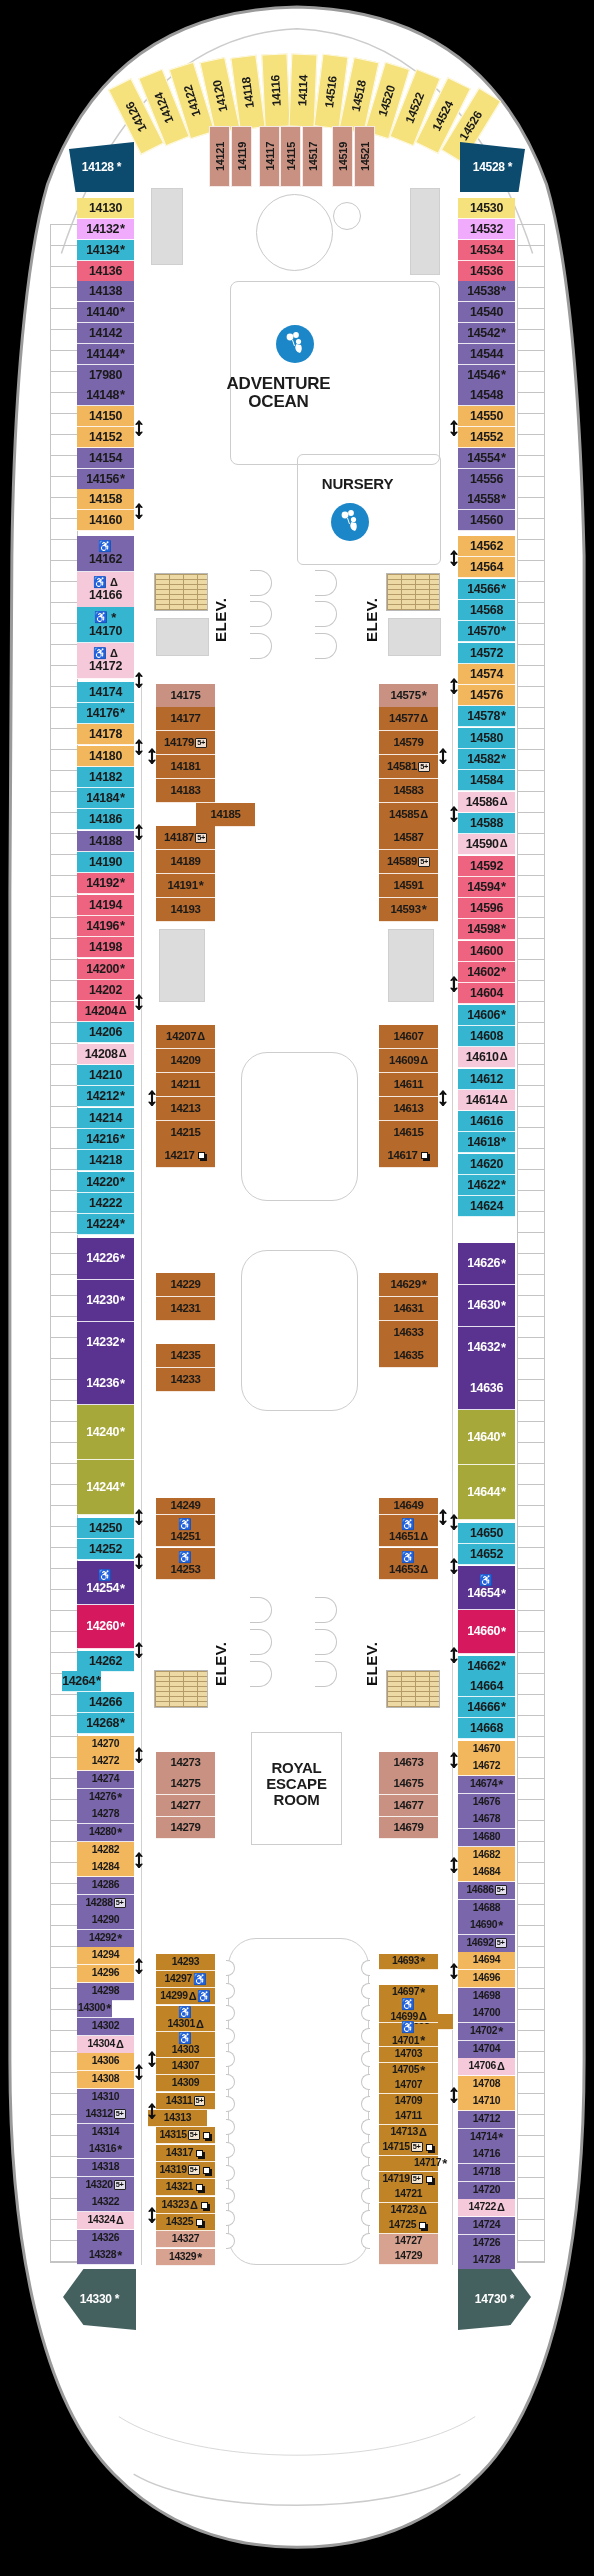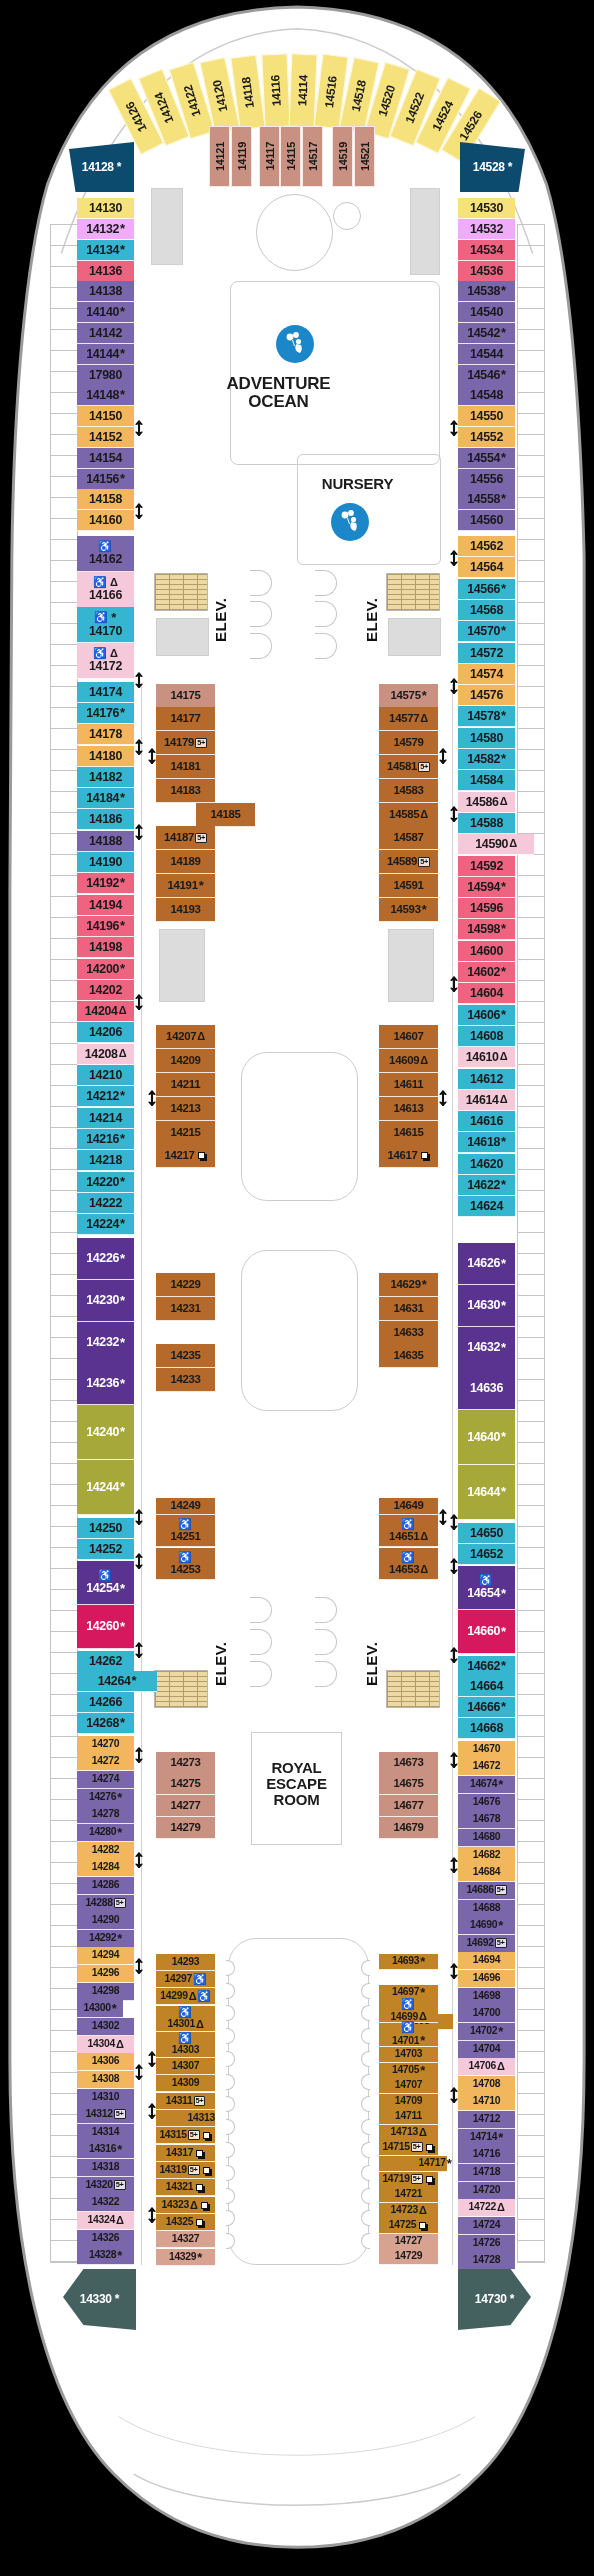--- a/index.html
+++ b/index.html
@@ -323,21 +323,21 @@
         </div>
         <div class="num">14254<span class="ast">*</span></div>
       </div>
       <div class="cab c-m" style="left: 77px; top: 1605px; width: 57px; height: 44px;">
         <div class="num">14260<span class="ast">*</span></div>
       </div>
       <div class="arrow" style="left: 130px; top: 1633px;">↕</div>
       <div class="cab c-c" style="left: 77px; top: 1651px; width: 57px; height: 21px;">
         <div class="num">14262</div>
       </div>
-      <div class="cab c-c" style="left: 77px; top: 1671px; width: 80px; height: 21px;">
+      <div class="cab c-c" style="left: 62px; top: 1671px; width: 39px; height: 21px;">
         <div class="num">14264<span class="ast">*</span></div>
       </div>
       <div class="cab c-c" style="left: 77px; top: 1692px; width: 57px; height: 21px;">
         <div class="num">14266</div>
       </div>
       <div class="cab c-c" style="left: 77px; top: 1713px; width: 57px; height: 21px;">
         <div class="num">14268<span class="ast">*</span></div>
       </div>
       <div class="cab c-o g6" style="left: 77px; top: 1736px; width: 57px; height: 17.6px;">
         <div class="num">14270</div>
@@ -380,21 +380,21 @@
       <div class="cab c-o g6" style="left: 77px; top: 1947px; width: 57px; height: 17.6px;">
         <div class="num">14294</div>
       </div>
       <div class="arrow" style="left: 130px; top: 1949px;">↕</div>
       <div class="cab c-o g6" style="left: 77px; top: 1965px; width: 57px; height: 17.6px;">
         <div class="num">14296</div>
       </div>
       <div class="cab c-pu g6" style="left: 77px; top: 1983px; width: 57px; height: 17.6px;">
         <div class="num">14298</div>
       </div>
-      <div class="cab c-pu g6" style="left: 77px; top: 2000px; width: 46px; height: 17.6px;">
+      <div class="cab c-pu g6" style="left: 77px; top: 2000px; width: 35px; height: 17.6px;">
         <div class="num">14300<span class="ast">*</span></div>
       </div>
       <div class="cab c-pu g6" style="left: 77px; top: 2018px; width: 57px; height: 17.6px;">
         <div class="num">14302</div>
       </div>
       <div class="cab c-lp g6" style="left: 77px; top: 2036px; width: 57px; height: 17.6px;">
         <div class="num">14304<span class="tri">Δ</span></div>
       </div>
       <div class="cab c-o g6" style="left: 77px; top: 2053px; width: 57px; height: 17.6px;">
         <div class="num">14306</div>
@@ -520,21 +520,21 @@
       <div class="cab c-c" style="left: 458px; top: 770px; width: 57px; height: 21px;">
         <div class="num">14584</div>
       </div>
       <div class="cab c-lp" style="left: 458px; top: 792px; width: 57px; height: 21px;">
         <div class="num">14586<span class="tri">Δ</span></div>
       </div>
       <div class="arrow" style="left: 445px; top: 797px;">↕</div>
       <div class="cab c-c" style="left: 458px; top: 813px; width: 57px; height: 21px;">
         <div class="num">14588</div>
       </div>
-      <div class="cab c-lp" style="left: 458px; top: 834px; width: 76px; height: 21px; align-items: center;">
+      <div class="cab c-lp" style="left: 458px; top: 834px; width: 57px; height: 21px; align-items: center;">
         <div class="num">14590<span class="tri">Δ</span></div>
       </div>
       <div class="cab c-p" style="left: 458px; top: 856px; width: 57px; height: 21px;">
         <div class="num">14592</div>
       </div>
       <div class="cab c-p" style="left: 458px; top: 877px; width: 57px; height: 21px;">
         <div class="num">14594<span class="ast">*</span></div>
       </div>
       <div class="cab c-p" style="left: 458px; top: 898px; width: 57px; height: 21px;">
         <div class="num">14596</div>
@@ -838,21 +838,21 @@
       <div class="cab c-am inner g6" style="left: 156px; top: 2058px; width: 59px; height: 17.3px;">
         <div class="num">14307</div>
       </div>
       <div class="cab c-am inner g6" style="left: 156px; top: 2075px; width: 59px; height: 17.3px;">
         <div class="num">14309</div>
       </div>
       <div class="cab c-am inner g6" style="left: 156px; top: 2093px; width: 59px; height: 17.3px;">
         <div class="num">14311<span class="b5">5+</span></div>
       </div>
       <div class="arrow" style="left: 143px; top: 2094px;">↕</div>
-      <div class="cab c-am inner g6" style="left: 156px; top: 2110px; width: 59px; height: 17.3px; align-items: flex-end;">
+      <div class="cab c-am inner g6" style="left: 148px; top: 2110px; width: 59px; height: 17.3px;">
         <div class="num">14313</div>
       </div>
       <div class="cab c-am inner g6" style="left: 156px; top: 2127px; width: 59px; height: 17.3px;">
         <div class="num">14315<span class="b5">5+</span><span class="sqi"></span></div>
       </div>
       <div class="cab c-am inner g6" style="left: 156px; top: 2145px; width: 59px; height: 17.3px;">
         <div class="num">14317<span class="sqi"></span></div>
       </div>
       <div class="cab c-am inner g6" style="left: 156px; top: 2162px; width: 59px; height: 17.3px;">
         <div class="num">14319<span class="b5">5+</span><span class="sqi"></span></div>
@@ -998,21 +998,21 @@
       </div>
       <div class="cab c-am inner g6" style="left: 379px; top: 2109px; width: 59px; height: 15.6px;">
         <div class="num">14711</div>
       </div>
       <div class="cab c-am inner g6" style="left: 379px; top: 2125px; width: 59px; height: 15.6px;">
         <div class="num">14713<span class="tri">Δ</span></div>
       </div>
       <div class="cab c-am inner g6" style="left: 379px; top: 2140px; width: 59px; height: 15.6px;">
         <div class="num">14715<span class="b5">5+</span><span class="sqi"></span></div>
       </div>
-      <div class="cab c-am inner g6" style="left: 379px; top: 2156px; width: 68px; height: 15.6px; padding-left: 44px;">
+      <div class="cab c-am inner g6" style="left: 379px; top: 2156px; width: 59px; height: 15.6px; padding-left: 44px;">
         <div class="num">14717<span class="ast">*</span></div>
       </div>
       <div class="cab c-am inner g6" style="left: 379px; top: 2172px; width: 59px; height: 15.6px;">
         <div class="num">14719<span class="b5">5+</span><span class="sqi"></span></div>
       </div>
       <div class="cab c-am inner g6" style="left: 379px; top: 2187px; width: 59px; height: 15.6px;">
         <div class="num">14721</div>
       </div>
       <div class="cab c-am inner g6" style="left: 379px; top: 2203px; width: 59px; height: 15.6px;">
         <div class="num">14723<span class="tri">Δ</span></div>

